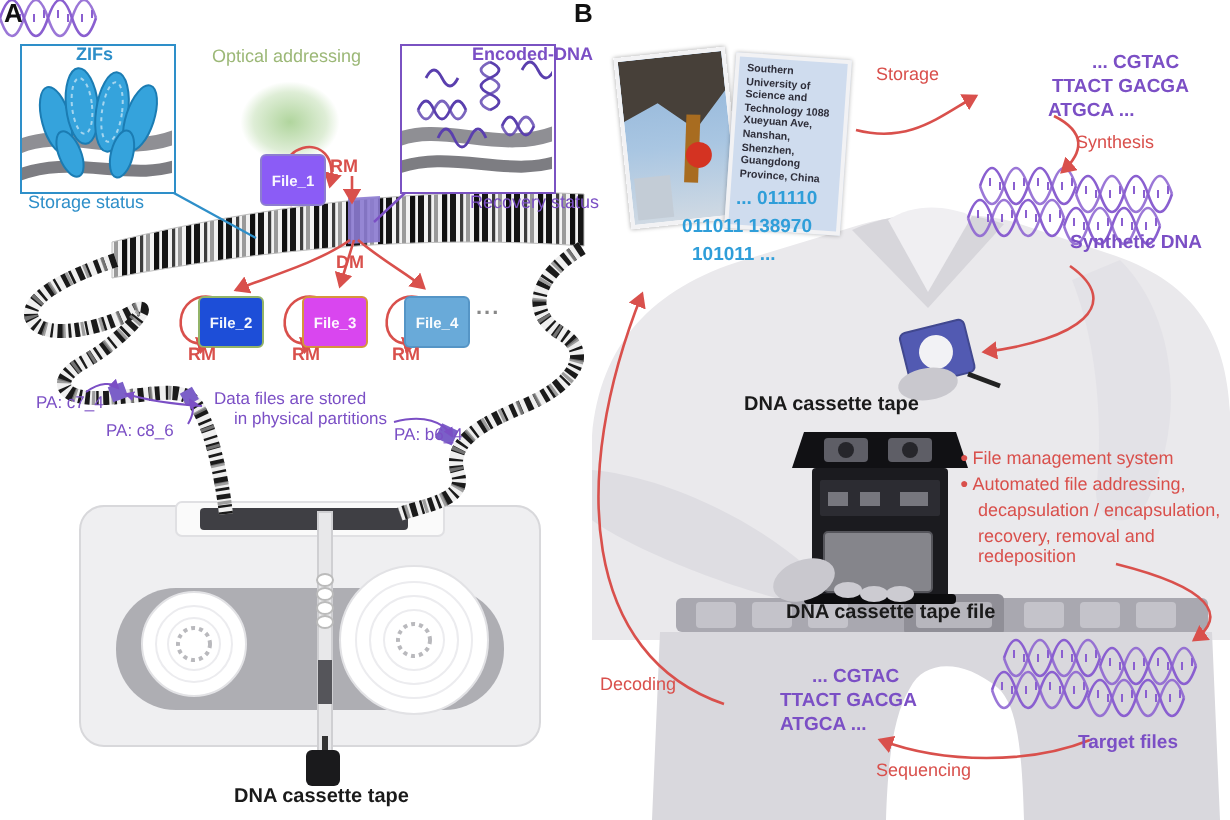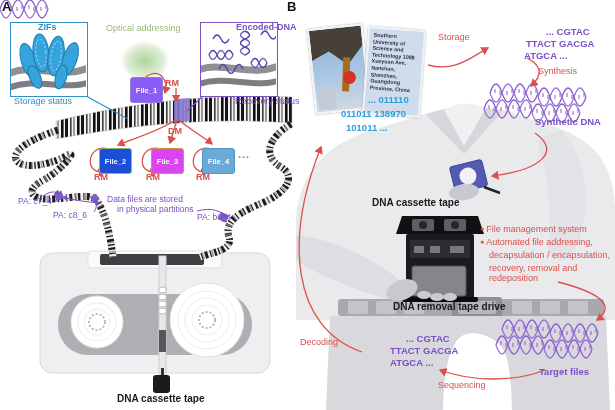--- a/index.html
+++ b/index.html
@@ -293,20 +293,20 @@
 <div class="t binary s95 bold" style="left:341px;top:109px;">011011 138970</div>
 <div class="t binary s95 bold" style="left:346px;top:123px;">101011 ...</div>
 
 <div class="t black s10" style="left:372px;top:197px;">DNA cassette tape</div>
 
 <div class="bullet-line" style="left:480px;top:224px;"><span class="dot">●</span><span>File management system</span></div>
 <div class="bullet-line" style="left:480px;top:237px;"><span class="dot">●</span><span>Automated file addressing,</span></div>
 <div class="bullet-line" style="left:489px;top:250px;">decapsulation / encapsulation,</div>
 <div class="bullet-line" style="left:489px;top:263px;">recovery, removal and redeposition</div>
 
-<div class="t black s10" style="left:393px;top:301px;">DNA removal tape drive</div>
+<div class="t black s10" style="left:393px;top:301px;">DNA cassette tape file</div>
 
 <div class="t red s9" style="left:300px;top:338px;">Decoding</div>
 <div class="t purple s95 bold" style="left:374px;top:334px;">... CGTAC</div>
 <div class="t purple s95 bold" style="left:358px;top:346px;">TTACT GACGA</div>
 <div class="t purple s95 bold" style="left:358px;top:358px;">ATGCA ...</div>
 <div class="t red s9" style="left:438px;top:381px;">Sequencing</div>
 <div class="t purple s95 bold" style="left:507px;top:367px;">Target files</div>
 
 </body></html>

